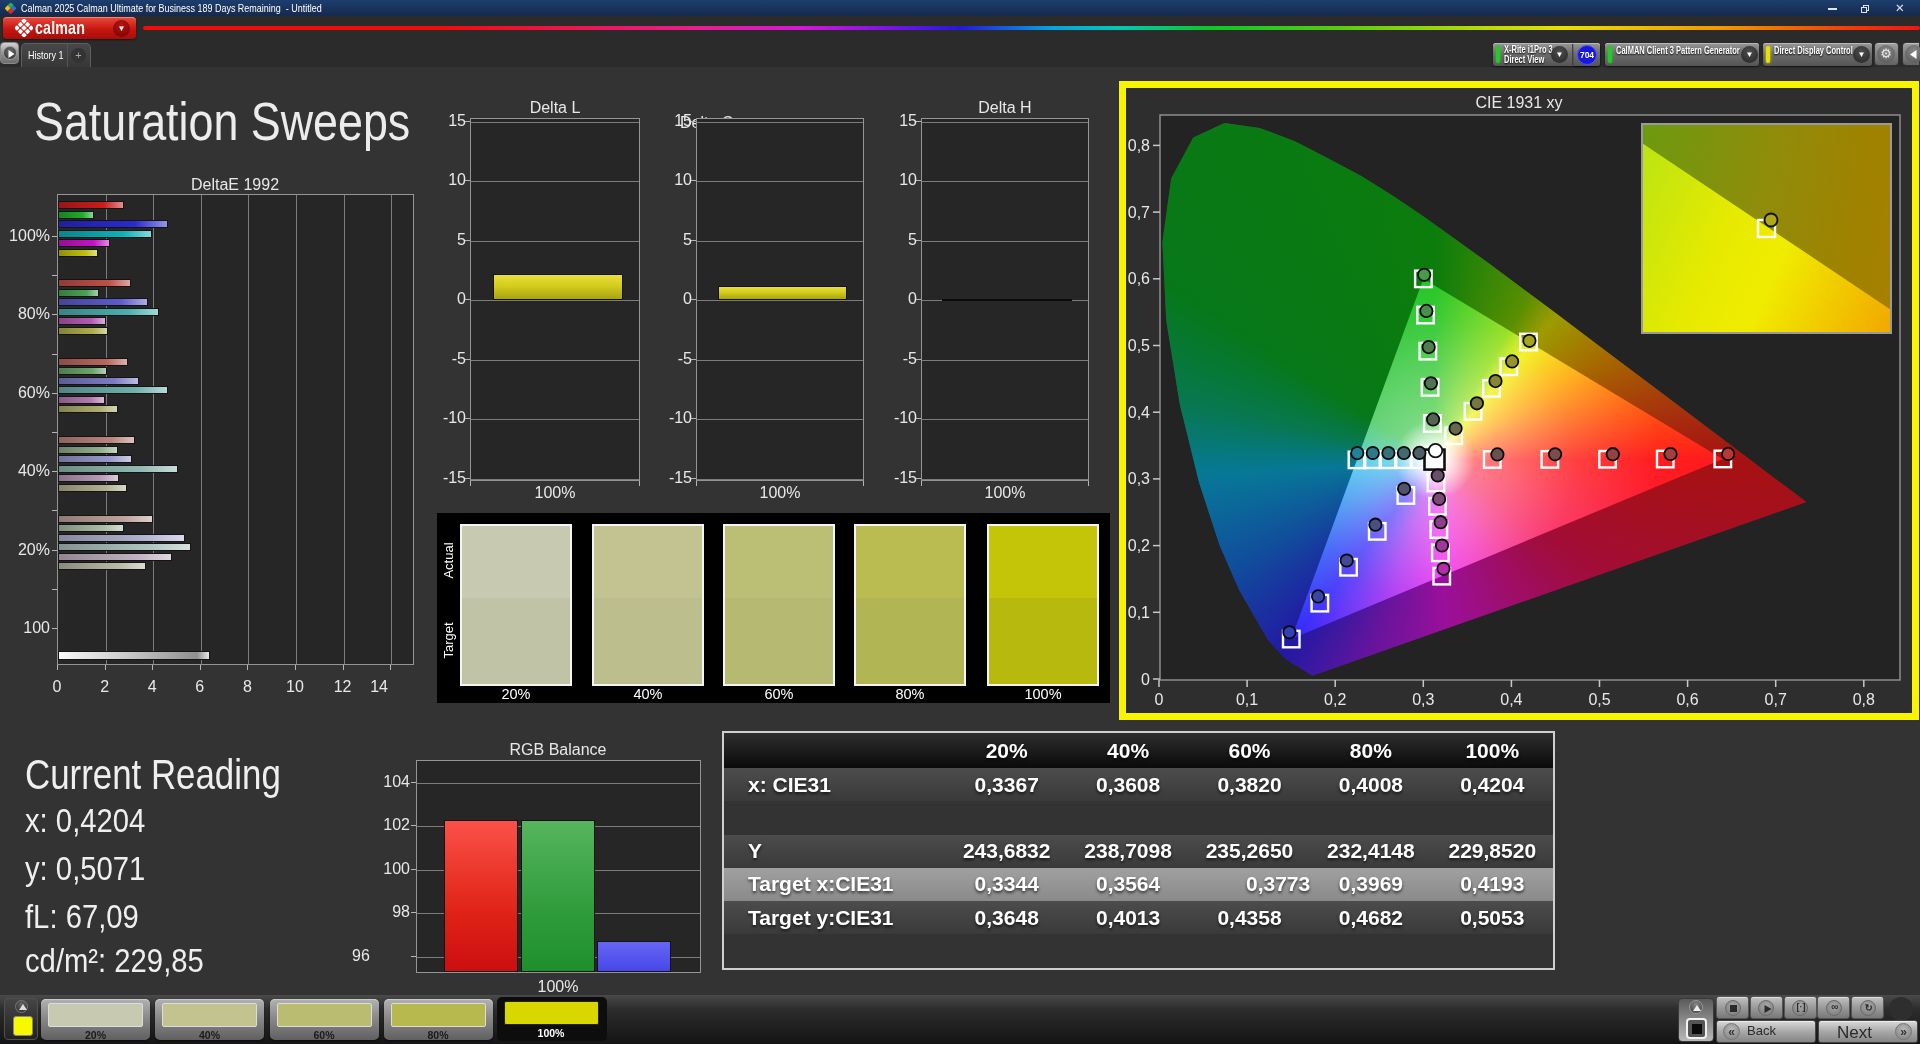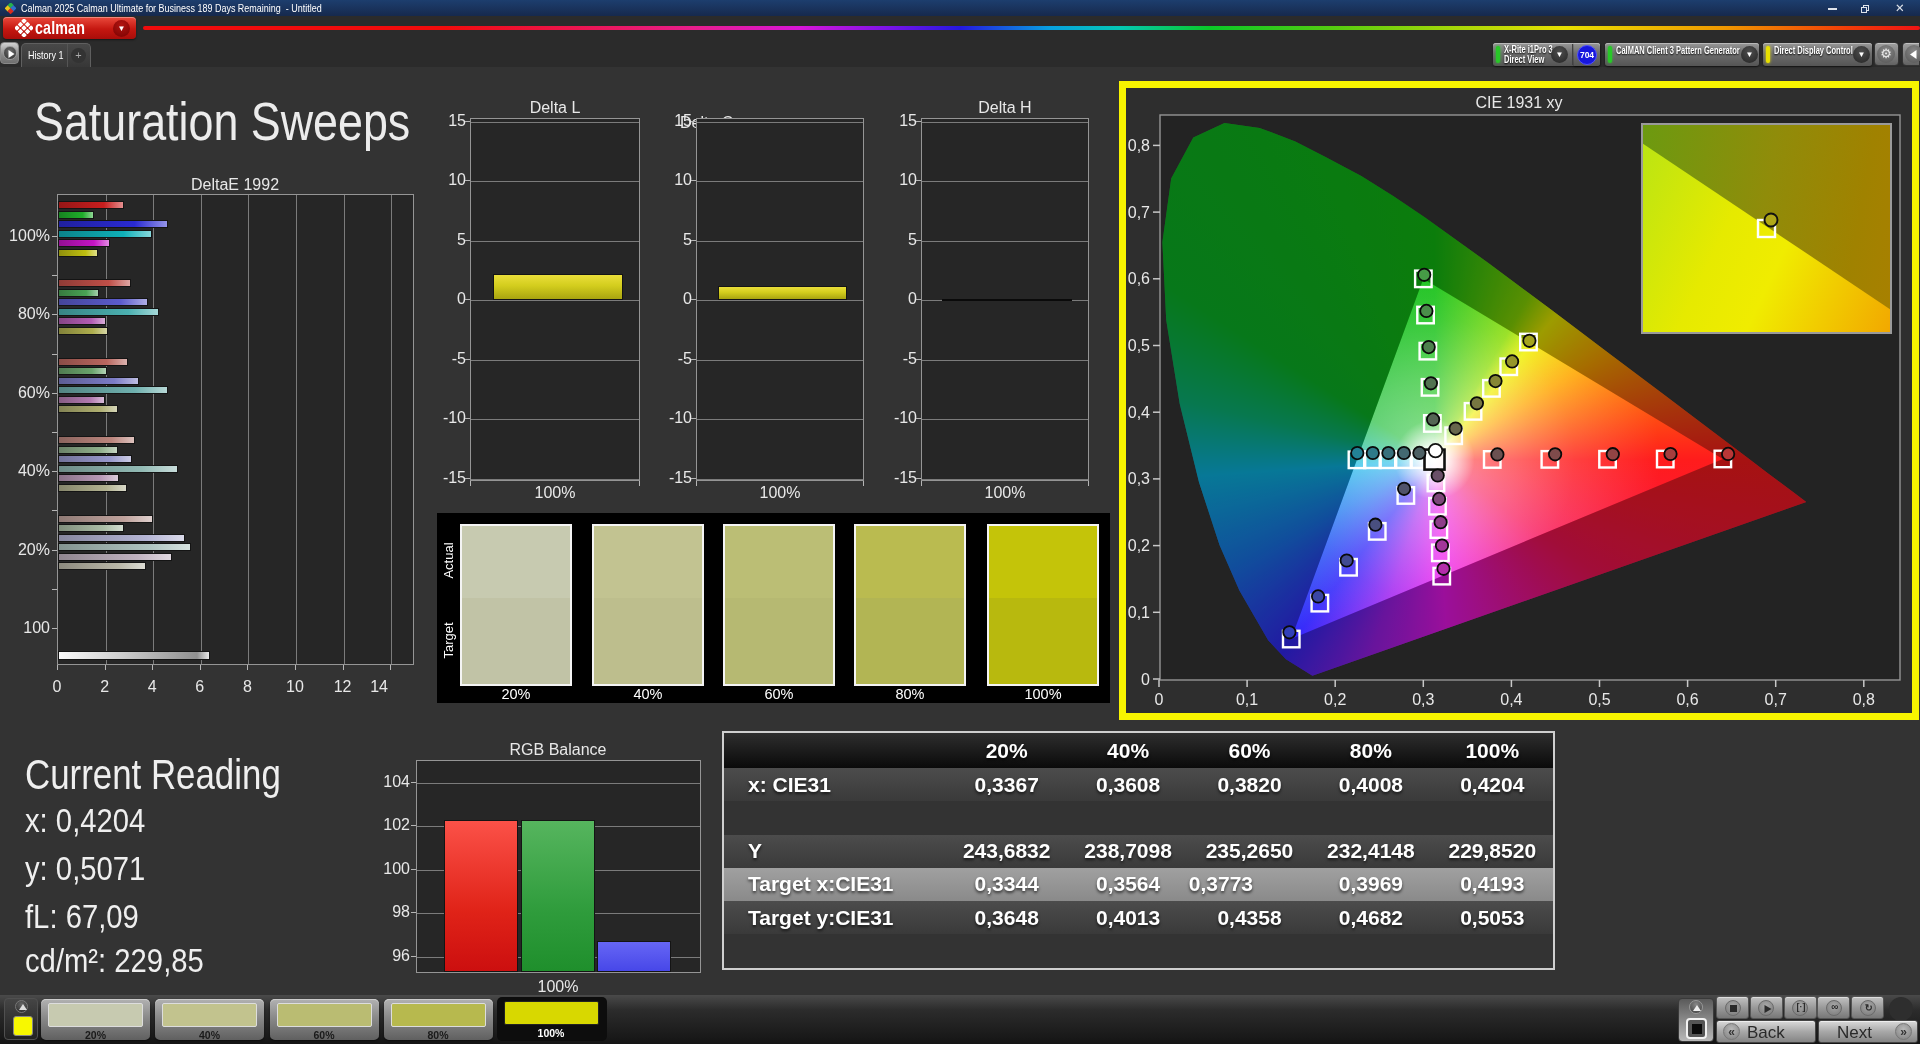--- a/index.html
+++ b/index.html
@@ -295,21 +295,21 @@
 <div class="bar" style="left:180px;top:179.7px;width:74px;height:31.3px;background:linear-gradient(#6666f5,#4747e8)"></div>
 </div>
 <div class="lab" style="left:370px;top:772.7px;width:40px;text-align:right">104</div>
 <div class="tick" style="left:411px;top:781.7px;width:5px;height:1px"></div>
 <div class="lab" style="left:370px;top:816.2px;width:40px;text-align:right">102</div>
 <div class="tick" style="left:411px;top:825.2px;width:5px;height:1px"></div>
 <div class="lab" style="left:370px;top:859.7px;width:40px;text-align:right">100</div>
 <div class="tick" style="left:411px;top:868.7px;width:5px;height:1px"></div>
 <div class="lab" style="left:370px;top:903.2px;width:40px;text-align:right">98</div>
 <div class="tick" style="left:411px;top:912.2px;width:5px;height:1px"></div>
-<div class="lab" style="left:370px;top:946.7px;width:40px;text-align:right">96</div>
+<div class="lab" style="left:352px;top:946.7px;width:40px;text-align:left">96</div>
 <div class="tick" style="left:411px;top:955.7px;width:5px;height:1px"></div>
 <div class="lab" style="left:498px;top:978px;width:120px;text-align:center">100%</div>
 <div class="a" style="left:722px;top:731px;width:833px;height:239px;border:2px solid #cfcfcf;background:#333">
 <div class="a" style="left:0;top:0.0px;width:829px;height:35.0px;background:linear-gradient(#2e2e2e,#0a0a0a);color:#fff;font-weight:bold;font-size:21px;text-shadow:0 2px 3px rgba(0,0,0,.65)">
 <div class="a" style="left:24px;top:5.5px"></div>
 <div class="a" style="left:222.0px;top:5.5px;width:121.4px;text-align:center">20%</div>
 <div class="a" style="left:343.4px;top:5.5px;width:121.4px;text-align:center">40%</div>
 <div class="a" style="left:464.8px;top:5.5px;width:121.4px;text-align:center">60%</div>
 <div class="a" style="left:586.2px;top:5.5px;width:121.4px;text-align:center">80%</div>
 <div class="a" style="left:707.6px;top:5.5px;width:121.4px;text-align:center">100%</div>
@@ -327,21 +327,21 @@
 <div class="a" style="left:222.0px;top:4.6px;width:121.4px;text-align:center">243,6832</div>
 <div class="a" style="left:343.4px;top:4.6px;width:121.4px;text-align:center">238,7098</div>
 <div class="a" style="left:464.8px;top:4.6px;width:121.4px;text-align:center">235,2650</div>
 <div class="a" style="left:586.2px;top:4.6px;width:121.4px;text-align:center">232,4148</div>
 <div class="a" style="left:707.6px;top:4.6px;width:121.4px;text-align:center">229,8520</div>
 </div>
 <div class="a" style="left:0;top:134.9px;width:829px;height:33.3px;background:linear-gradient(#a0a0a0,#8a8a8a);color:#fff;font-weight:bold;font-size:21px;text-shadow:0 2px 3px rgba(0,0,0,.65)">
 <div class="a" style="left:24px;top:4.6px">Target x:CIE31</div>
 <div class="a" style="left:222.0px;top:4.6px;width:121.4px;text-align:center">0,3344</div>
 <div class="a" style="left:343.4px;top:4.6px;width:121.4px;text-align:center">0,3564</div>
-<div class="a" style="left:464.8px;top:4.6px;width:121.4px;text-align:left">0,3773</div>
+<div class="a" style="left:464.8px;top:4.6px;width:121.4px;text-align:right">0,3773</div>
 <div class="a" style="left:586.2px;top:4.6px;width:121.4px;text-align:center">0,3969</div>
 <div class="a" style="left:707.6px;top:4.6px;width:121.4px;text-align:center">0,4193</div>
 </div>
 <div class="a" style="left:0;top:168.2px;width:829px;height:33.3px;background:linear-gradient(#4c4c4c,#3a3a3a);color:#fff;font-weight:bold;font-size:21px;text-shadow:0 2px 3px rgba(0,0,0,.65)">
 <div class="a" style="left:24px;top:4.6px">Target y:CIE31</div>
 <div class="a" style="left:222.0px;top:4.6px;width:121.4px;text-align:center">0,3648</div>
 <div class="a" style="left:343.4px;top:4.6px;width:121.4px;text-align:center">0,4013</div>
 <div class="a" style="left:464.8px;top:4.6px;width:121.4px;text-align:center">0,4358</div>
 <div class="a" style="left:586.2px;top:4.6px;width:121.4px;text-align:center">0,4682</div>
 <div class="a" style="left:707.6px;top:4.6px;width:121.4px;text-align:center">0,5053</div>
@@ -524,17 +524,17 @@
 <div class="a" style="left:0;top:0.5px;width:16px;text-align:center;font-size:10px;font-weight:bold;color:#2a2a2a">∞</div>
 </div>
   </div>
 <div class="a" style="left:1851.2px;top:996px;width:33px;height:23px;border-radius:3px;border:1px solid #555;background:linear-gradient(#c2c2c2,#9a9a9a 50%,#787878);box-shadow:inset 0 1px 0 #ddd">
 <div class="a" style="left:7.5px;top:2.5px;width:16px;height:16px;border-radius:50%;background:radial-gradient(circle at 50% 35%,#a8a8a8,#828282 80%);border:1px solid #6a6a6a">
 <div class="a" style="left:0;top:1px;width:16px;text-align:center;font-size:9.5px;font-weight:bold;color:#2a2a2a">↻</div>
 </div>
   </div>
 <div class="a" style="left:1716px;top:1020px;width:100px;height:23px;border-radius:3px;border:1px solid #444;background:linear-gradient(#dadada,#a8a8a8 50%,#858585);box-shadow:inset 0 1px 0 #eee">
 <div class="a" style="left:6px;top:2px;width:17px;height:17px;border-radius:50%;border:1px solid #777;background:radial-gradient(circle at 50% 35%,#b8b8b8,#8a8a8a 80%);text-align:center;font-size:12px;line-height:16px;color:#333;font-weight:bold">«</div>
-<div class="a" style="left:30px;top:2px;font-size:17px;color:#2a2a2a">Back</div>
+<div class="a" style="left:30px;top:2px;font-size:13px;color:#2a2a2a">Back</div>
 </div>
 <div class="a" style="left:1818px;top:1020px;width:100px;height:23px;border-radius:3px;border:1px solid #444;background:linear-gradient(#dadada,#a8a8a8 50%,#858585);box-shadow:inset 0 1px 0 #eee">
 <div class="a" style="left:76px;top:2px;width:17px;height:17px;border-radius:50%;border:1px solid #777;background:radial-gradient(circle at 50% 35%,#b8b8b8,#8a8a8a 80%);text-align:center;font-size:12px;line-height:16px;color:#333;font-weight:bold">»</div>
 <div class="a" style="left:18px;top:2px;font-size:17px;color:#2a2a2a">Next</div>
 </div>
 </body></html>

